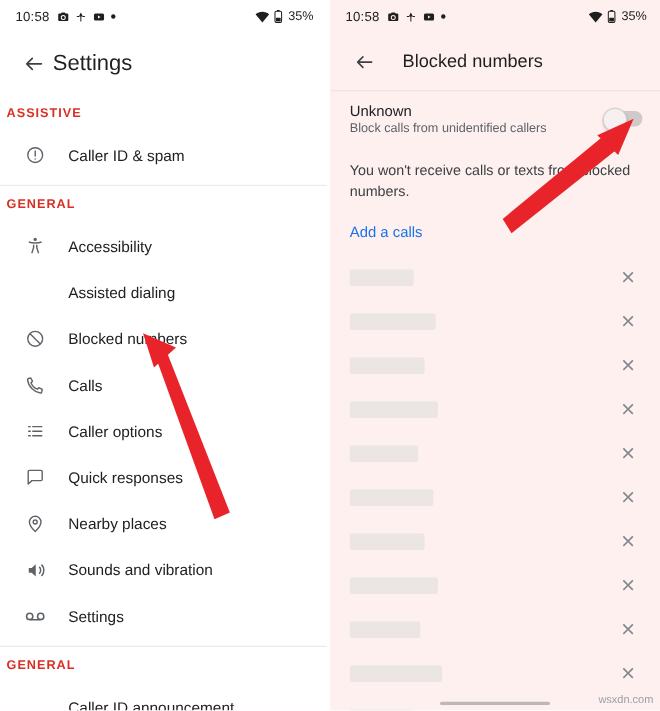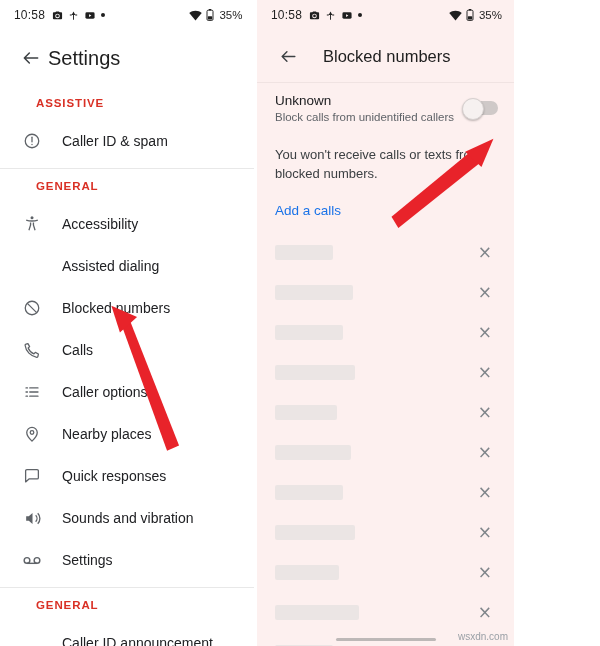--- a/index.html
+++ b/index.html
@@ -8,21 +8,21 @@
     background: #ffffff;
   }
   body {
     width: 600px;
     height: 646px;
     font-family: "Liberation Sans", sans-serif;
     overflow: hidden;
   }
   .screens {
     display: flex;
-    width: 514px;
+    width: 600px;
     height: 646px;
   }
   .phone {
     position: relative;
     overflow: hidden;
   }
   .phone-left {
     width: 297px;
     height: 646px;
     background: #ffffff;
@@ -93,21 +93,21 @@
   }
   .phone-right .appbar .title { font-size: 16.5px; margin-left: 18px; }
   .phone-right .appbar { height: 52px; }
 
   
   .section-header {
     font-size: 11.5px;
     color: #d93025;
     letter-spacing: 0.9px;
     font-weight: 600;
-    padding: 0 0 0 36px;
+    padding: 0 0 0 6px;
     height: 34px;
     display: flex;
     align-items: center;
   }
   .list-row {
     display: flex;
     align-items: center;
     height: 42px;
     padding-left: 20px;
   }
@@ -333,35 +333,35 @@
       <span class="row-icon">
         <svg width="18" height="18" viewBox="0 0 24 24" fill="none" stroke="#5f6368" stroke-width="1.7" stroke-linecap="round">
             <path d="M4 6.5h2M4 12h2M4 17.5h2M9 6.5h11M9 12h11M9 17.5h11"></path>
           </svg>
       </span>
       <span class="row-label">Caller options</span>
     </div>
 
     <div class="list-row">
       <span class="row-icon">
+        <svg width="18" height="18" viewBox="0 0 24 24" fill="none" stroke="#5f6368" stroke-width="1.7" stroke-linejoin="round">
+            <path d="M3.5 5.2A1.7 1.7 0 015.2 3.5h13.6a1.7 1.7 0 011.7 1.7v9a1.7 1.7 0 01-1.7 1.7H8l-4.5 4V5.2z"></path>
+          </svg>
+      </span>
+      <span class="row-label">Quick responses</span>
+    </div>
+
+    <div class="list-row">
+      <span class="row-icon">
         <svg width="18" height="18" viewBox="0 0 24 24" fill="none" stroke="#5f6368" stroke-width="1.7">
             <path d="M12 21.5s7-6.3 7-11.4A7 7 0 005 10.1c0 5.1 7 11.4 7 11.4z"></path>
             <circle cx="12" cy="10" r="2.4"></circle>
           </svg>
       </span>
       <span class="row-label">Nearby places</span>
-    </div>
-
-    <div class="list-row">
-      <span class="row-icon">
-        <svg width="18" height="18" viewBox="0 0 24 24" fill="none" stroke="#5f6368" stroke-width="1.7" stroke-linejoin="round">
-            <path d="M3.5 5.2A1.7 1.7 0 015.2 3.5h13.6a1.7 1.7 0 011.7 1.7v9a1.7 1.7 0 01-1.7 1.7H8l-4.5 4V5.2z"></path>
-          </svg>
-      </span>
-      <span class="row-label">Quick responses</span>
     </div>
 
     <div class="list-row">
       <span class="row-icon">
         <svg width="19" height="19" viewBox="0 0 24 24" fill="#5f6368">
             <path d="M4 9.2h3.3L12 5v14l-4.7-4.2H4V9.2z"></path>
             <path d="M15.4 8.6a4.8 4.8 0 010 6.8l1.2 1.2a6.5 6.5 0 000-9.2l-1.2 1.2zM18 6a8.5 8.5 0 010 12l1.2 1.2a10.2 10.2 0 000-14.4L18 6z"></path>
           </svg>
       </span>
       <span class="row-label">Sounds and vibration</span>

